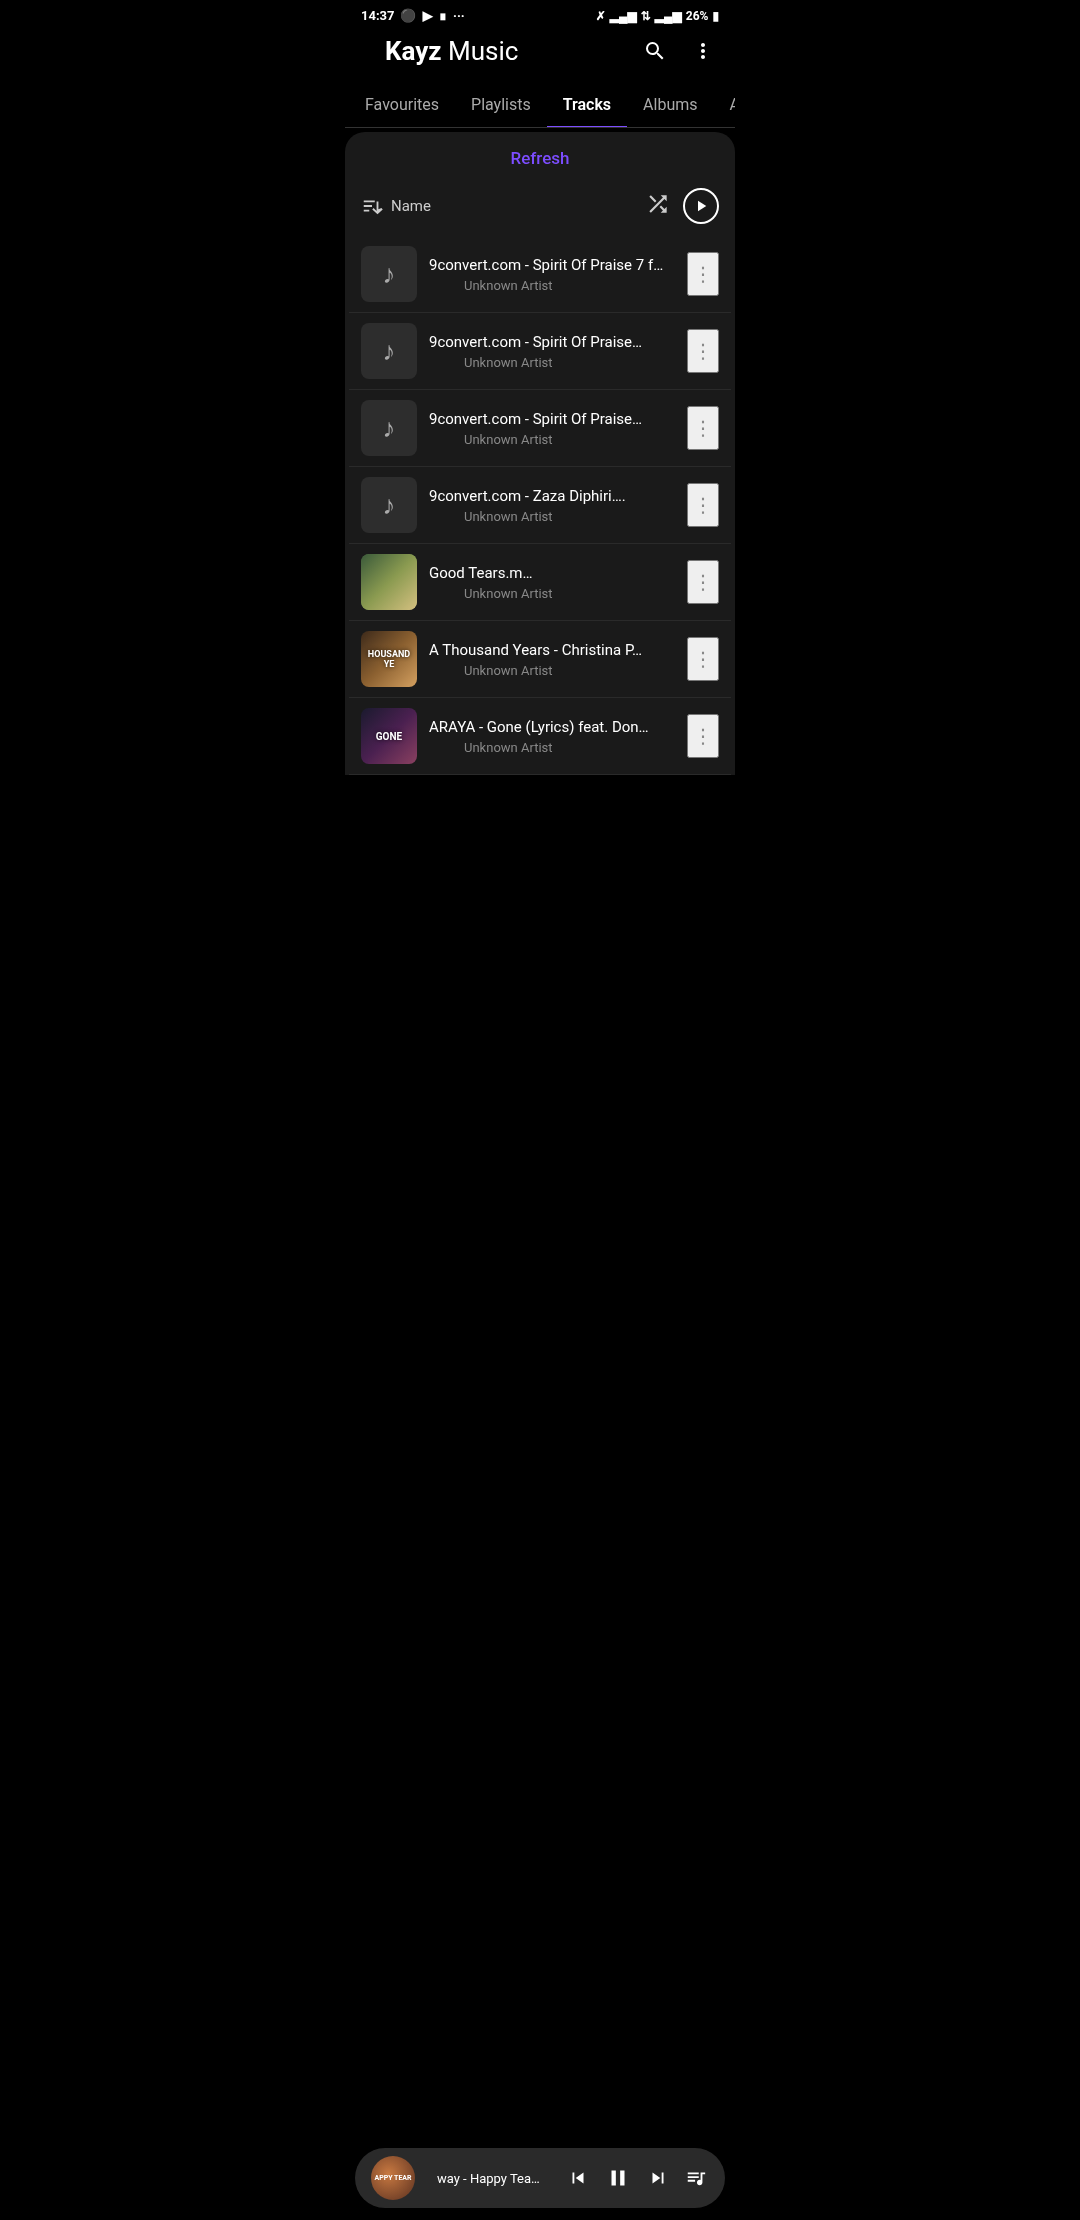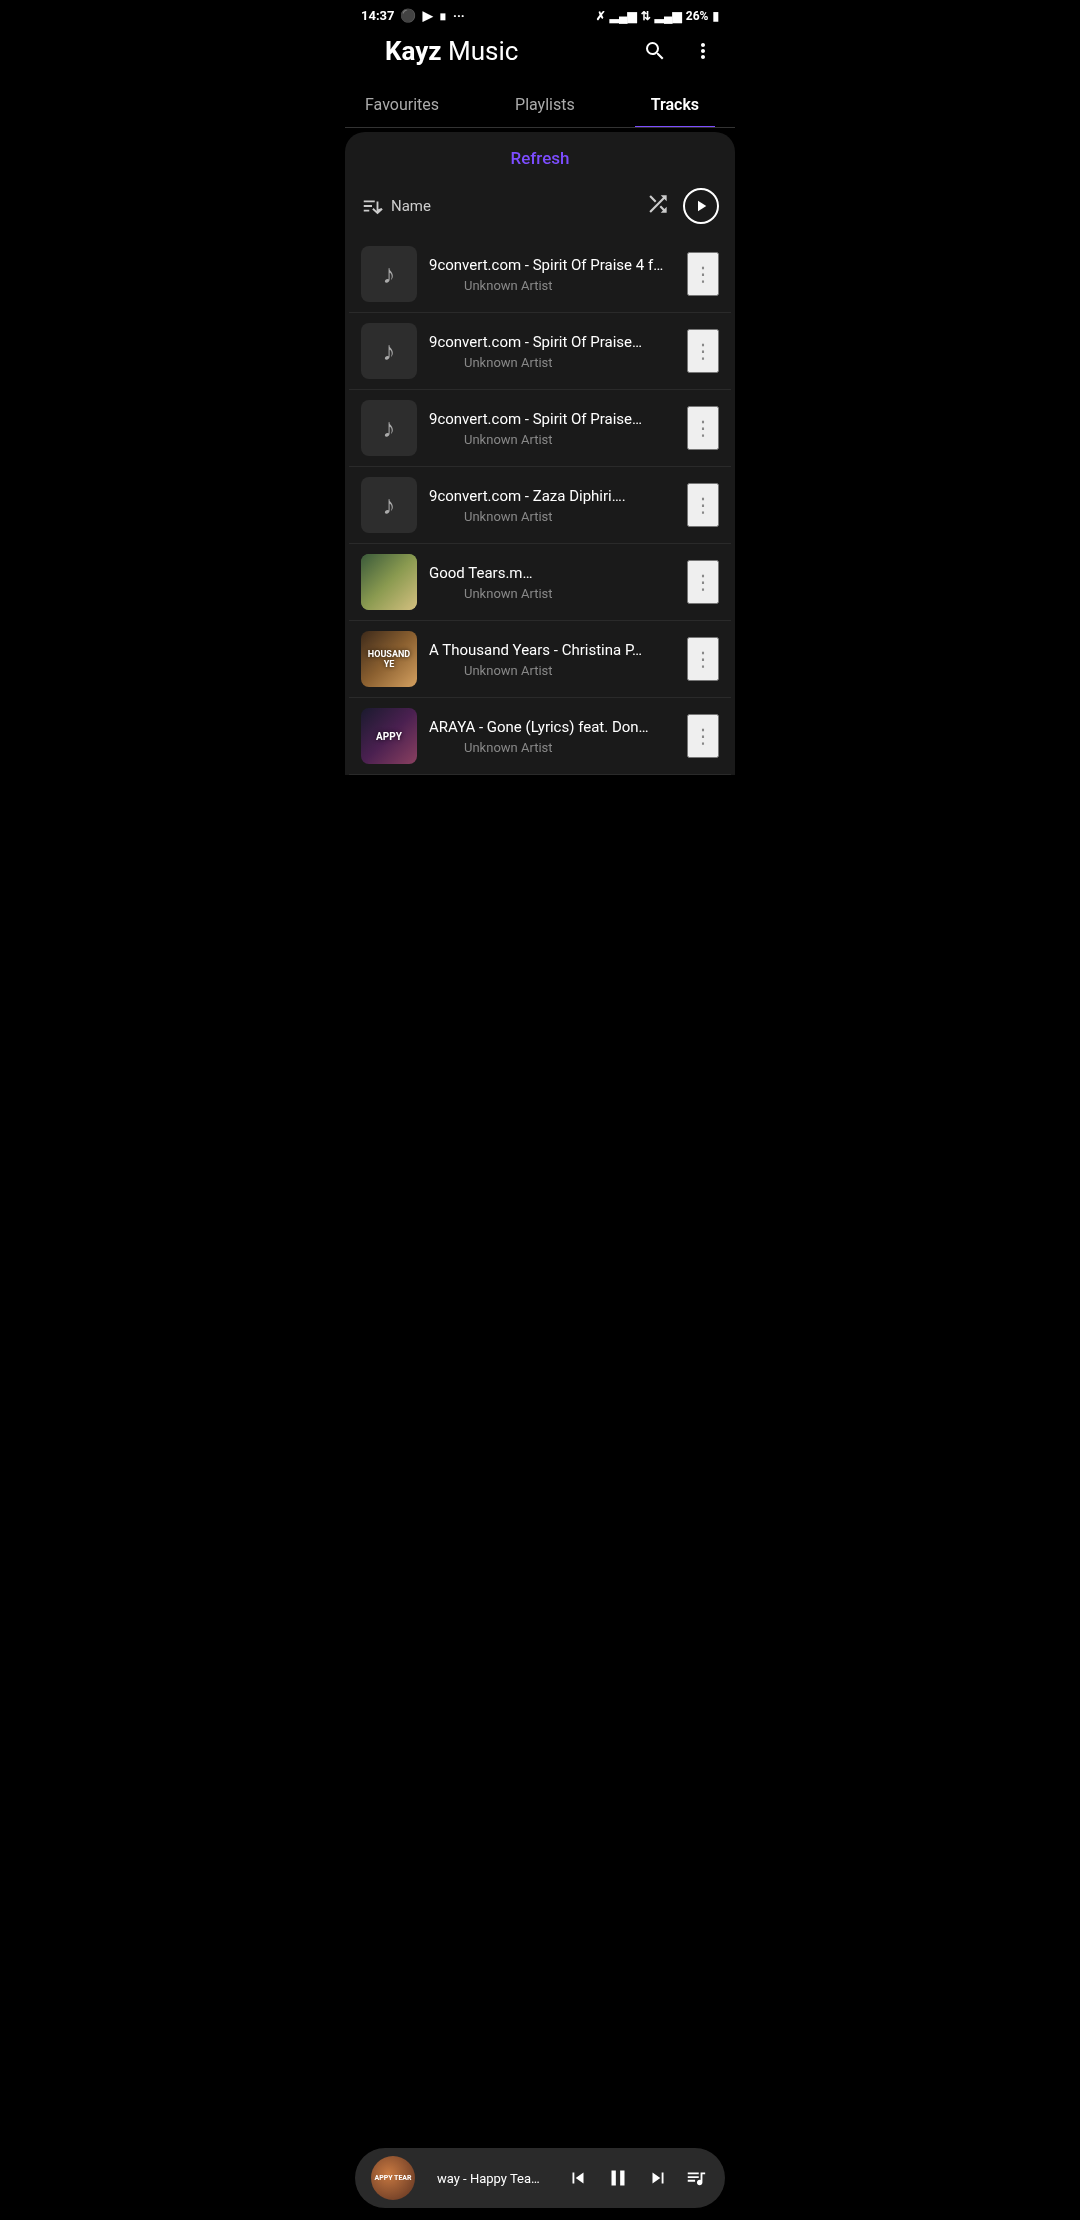--- a/index.html
+++ b/index.html
@@ -75,21 +75,20 @@
       justify-content: center;
     }
 
     
     .tabs-container {
       display: flex;
       overflow-x: auto;
       scrollbar-width: none;
       border-bottom: 1px solid #333;
       padding: 0 4px;
-      gap: 44px;
     }
 
     .tabs-container::-webkit-scrollbar { display: none; }
 
     .tab-item {
       padding: 12px 16px;
       font-size: 16px;
       color: #aaa;
       white-space: nowrap;
       cursor: pointer;
@@ -374,21 +373,21 @@
     </div>
   </div>
 
   <div class="track-list">
 
     <div class="track-item">
       <div class="track-thumb">
         <span class="music-note">♪</span>
       </div>
       <div class="track-info">
-        <div class="track-title">9convert.com - Spirit Of Praise 4 f…</div>
+        <div class="track-title">9convert.com - Spirit Of Praise 7 f…</div>
         <div class="track-artist">Unknown Artist</div>
       </div>
       <button class="track-more">⋮</button>
     </div>
 
     <div class="track-item">
       <div class="track-thumb">
         <span class="music-note">♪</span>
       </div>
       <div class="track-info">
@@ -437,21 +436,21 @@
       </div>
       <div class="track-info">
         <div class="track-title">A Thousand Years - Christina P…</div>
         <div class="track-artist">Unknown Artist</div>
       </div>
       <button class="track-more">⋮</button>
     </div>
 
     <div class="track-item">
       <div class="track-thumb" style="background:linear-gradient(135deg,#1a1a2e,#4a2050,#8a4060);border-radius:8px;display:flex;align-items:center;justify-content:center;">
-        <span style="font-size:10px;font-weight:bold;color:#fff;text-align:center;text-shadow:0 0 4px rgba(0,0,0,0.8);">APPY</span>
+        <span style="font-size:10px;font-weight:bold;color:#fff;text-align:center;text-shadow:0 0 4px rgba(0,0,0,0.8);">GONE</span>
       </div>
       <div class="track-info">
         <div class="track-title">ARAYA - Gone (Lyrics) feat. Don…</div>
         <div class="track-artist">Unknown Artist</div>
       </div>
       <button class="track-more">⋮</button>
     </div>
 
   </div>
 </div>

